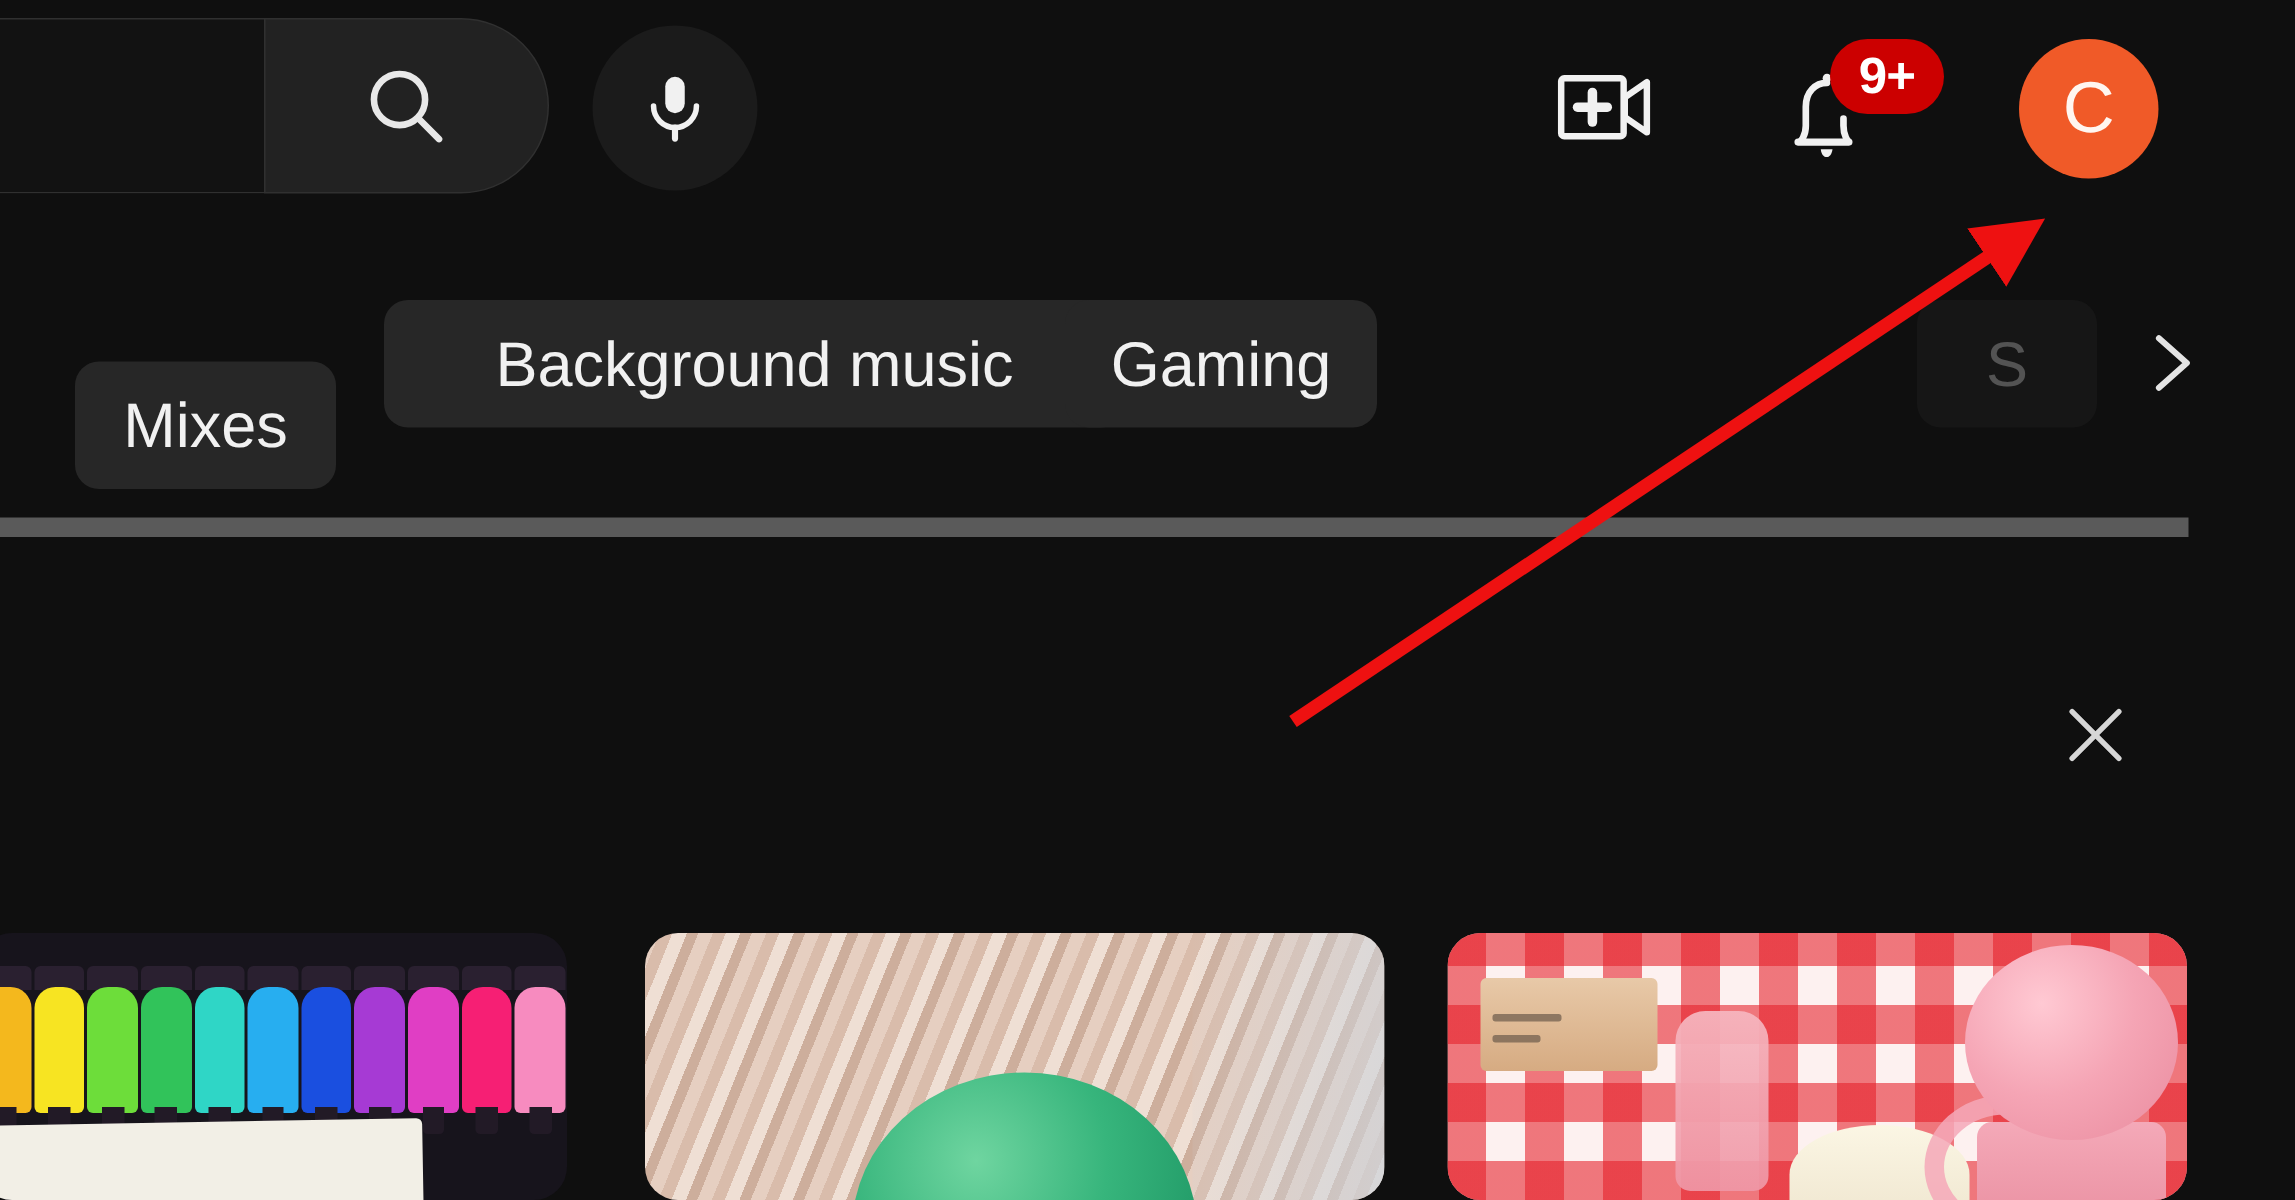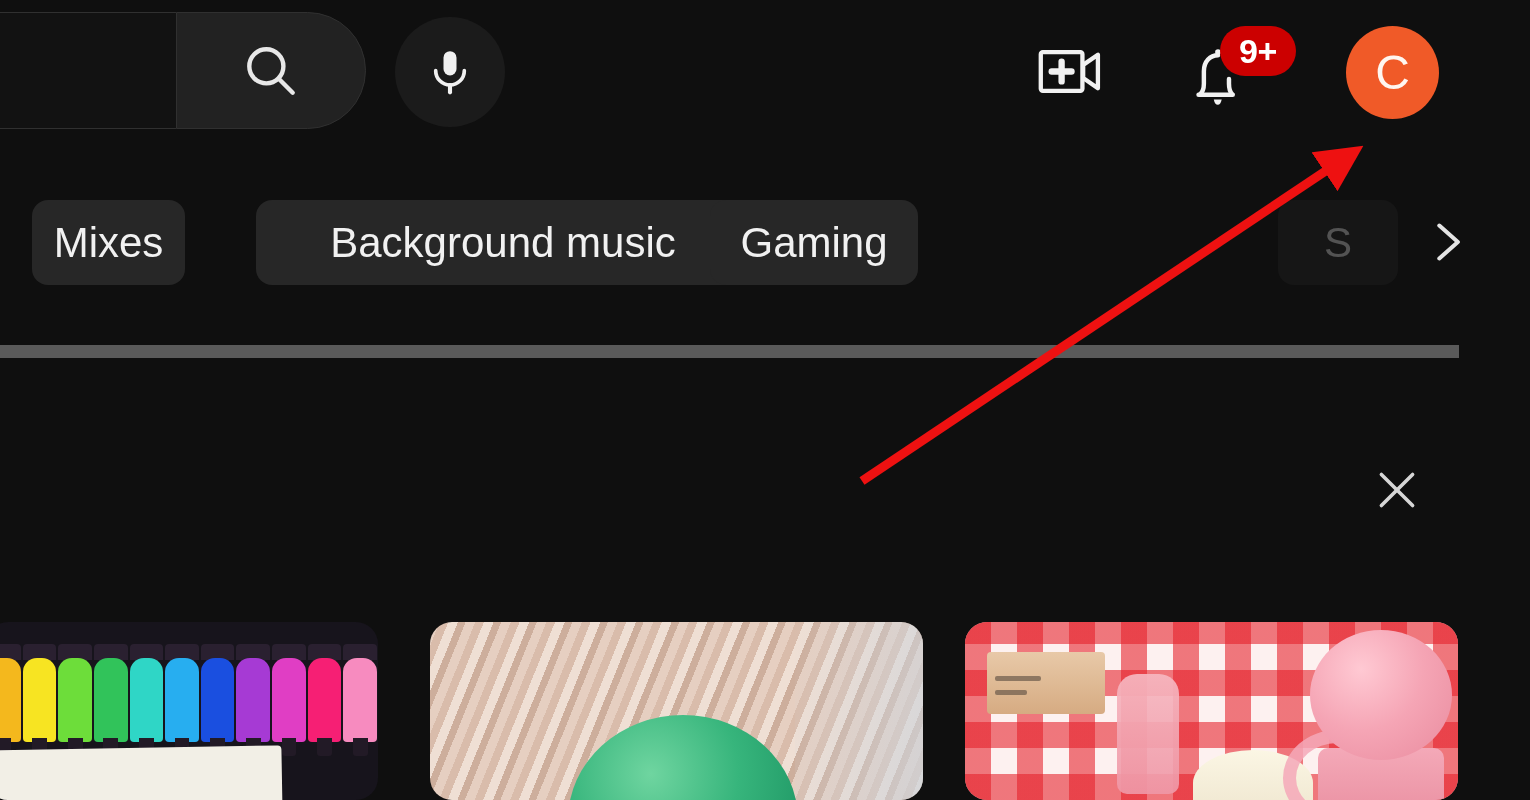--- a/index.html
+++ b/index.html
@@ -316,21 +316,21 @@
       </svg>
       <div class="notif-badge">9+</div>
     </div>
 
     <div class="avatar">
       <span>C</span>
     </div>
   </div>
 
   <div class="chiprow">
-      <div class="chip" style="left: 32px; width: 153px;">
+      <div class="chip" style="left: 50px; width: 174px; margin-top: 41px;">
         <span>Mixes</span>
       </div>
       <div class="chip" style="left: 256px; width: 494px;">
         <span>Background music</span>
       </div>
       <div class="chip" style="left: 710px; width: 208px;">
         <span>Gaming</span>
       </div>
       <div class="chip faded" style="left: 1278px; width: 120px;">
         <span>S</span>

